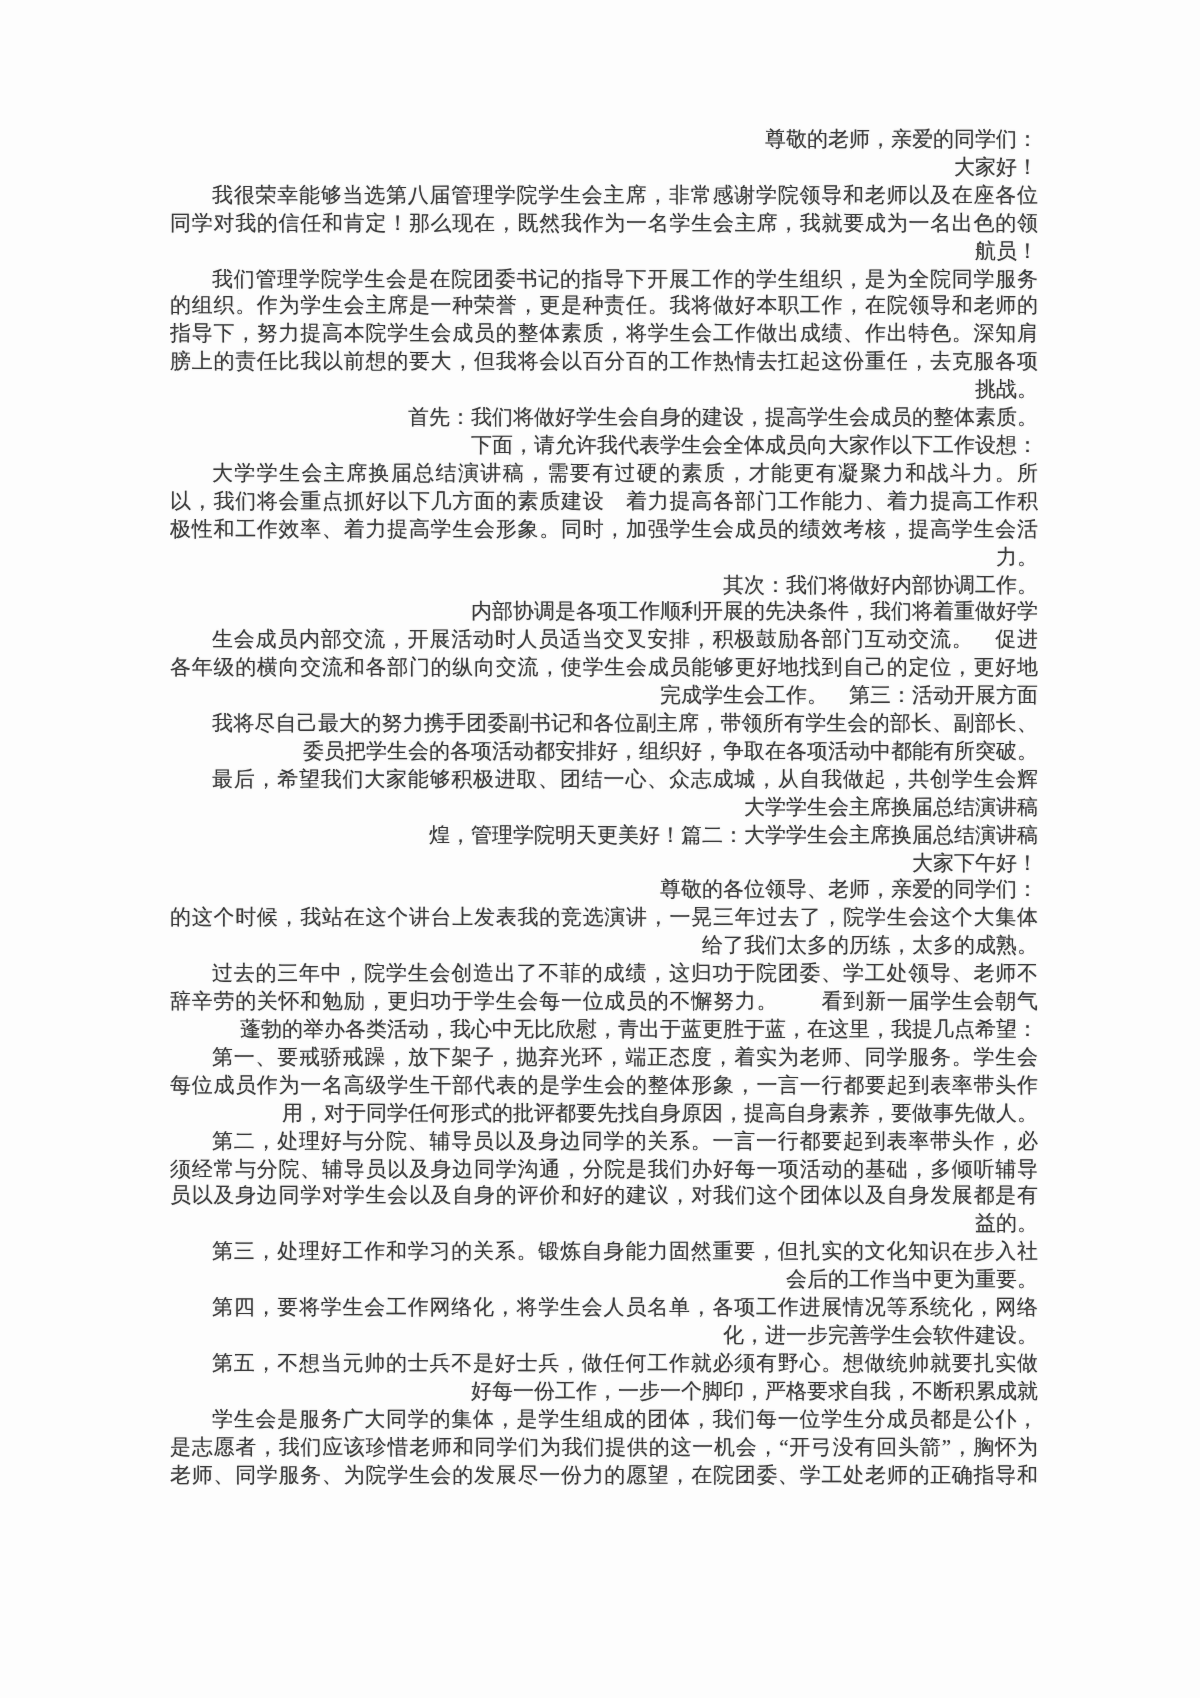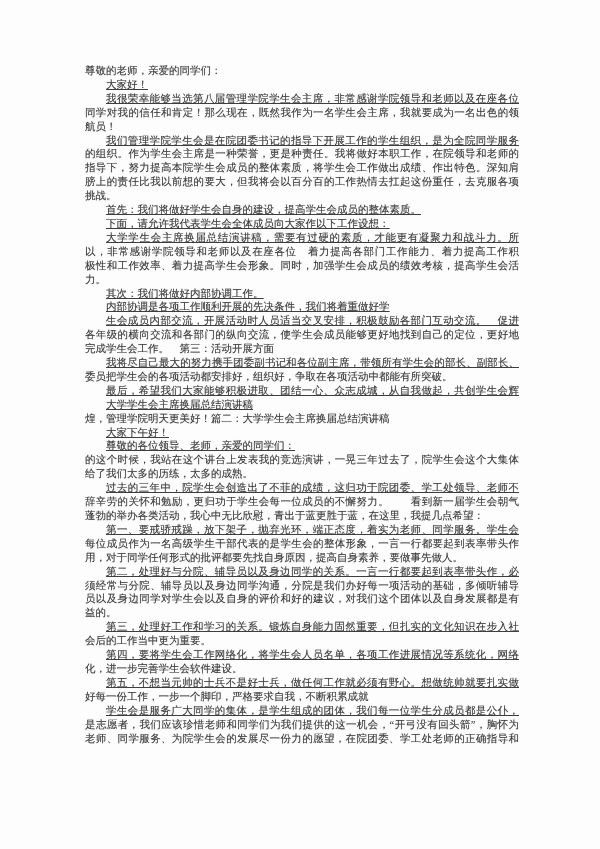--- a/index.html
+++ b/index.html
@@ -19,30 +19,29 @@
     top: 64px;
     width: 434px;
     font-size: 10.5px;
     line-height: 13.92px;
     text-shadow: 0 0 0.7px rgba(80,80,80,0.55);
   }
   .line {
     height: 13.92px;
     overflow: hidden;
     white-space: nowrap;
-    text-align: left;
+    text-align: right;
   }
   .line.fill {
     white-space: normal;
     text-align: justify;
     text-align-last: justify;
   }
   .line.indent {
     padding-left: 21px;
-    text-decoration: underline;
   }
   .line.indent.fill {
     width: 413px;
   }
 </style>
 </head>
 <body style="background: rgb(253, 253, 253);">
 
 <div class="doc" style="color: rgb(62, 62, 62);">
     <div class="line">尊敬的老师，亲爱的同学们：</div>
@@ -51,21 +50,21 @@
     <div class="line fill">同学对我的信任和肯定！那么现在，既然我作为一名学生会主席，我就要成为一名出色的领</div>
     <div class="line">航员！</div>
     <div class="line indent fill">我们管理学院学生会是在院团委书记的指导下开展工作的学生组织，是为全院同学服务</div>
     <div class="line fill">的组织。作为学生会主席是一种荣誉，更是种责任。我将做好本职工作，在院领导和老师的</div>
     <div class="line fill">指导下，努力提高本院学生会成员的整体素质，将学生会工作做出成绩、作出特色。深知肩</div>
     <div class="line fill">膀上的责任比我以前想的要大，但我将会以百分百的工作热情去扛起这份重任，去克服各项</div>
     <div class="line">挑战。</div>
     <div class="line indent">首先：我们将做好学生会自身的建设，提高学生会成员的整体素质。</div>
     <div class="line indent">下面，请允许我代表学生会全体成员向大家作以下工作设想：</div>
     <div class="line indent fill">大学学生会主席换届总结演讲稿，需要有过硬的素质，才能更有凝聚力和战斗力。所</div>
-    <div class="line fill">以，非常感谢学院领导和老师以及在座各位　着力提高各部门工作能力、着力提高工作积</div>
+    <div class="line fill">以，我们将会重点抓好以下几方面的素质建设　着力提高各部门工作能力、着力提高工作积</div>
     <div class="line fill">极性和工作效率、着力提高学生会形象。同时，加强学生会成员的绩效考核，提高学生会活</div>
     <div class="line">力。</div>
     <div class="line indent">其次：我们将做好内部协调工作。</div>
     <div class="line indent">内部协调是各项工作顺利开展的先决条件，我们将着重做好学</div>
     <div class="line indent fill">生会成员内部交流，开展活动时人员适当交叉安排，积极鼓励各部门互动交流。　促进</div>
     <div class="line fill">各年级的横向交流和各部门的纵向交流，使学生会成员能够更好地找到自己的定位，更好地</div>
     <div class="line">完成学生会工作。　第三：活动开展方面</div>
     <div class="line indent fill">我将尽自己最大的努力携手团委副书记和各位副主席，带领所有学生会的部长、副部长、</div>
     <div class="line">委员把学生会的各项活动都安排好，组织好，争取在各项活动中都能有所突破。</div>
     <div class="line indent fill">最后，希望我们大家能够积极进取、团结一心、众志成城，从自我做起，共创学生会辉</div>

